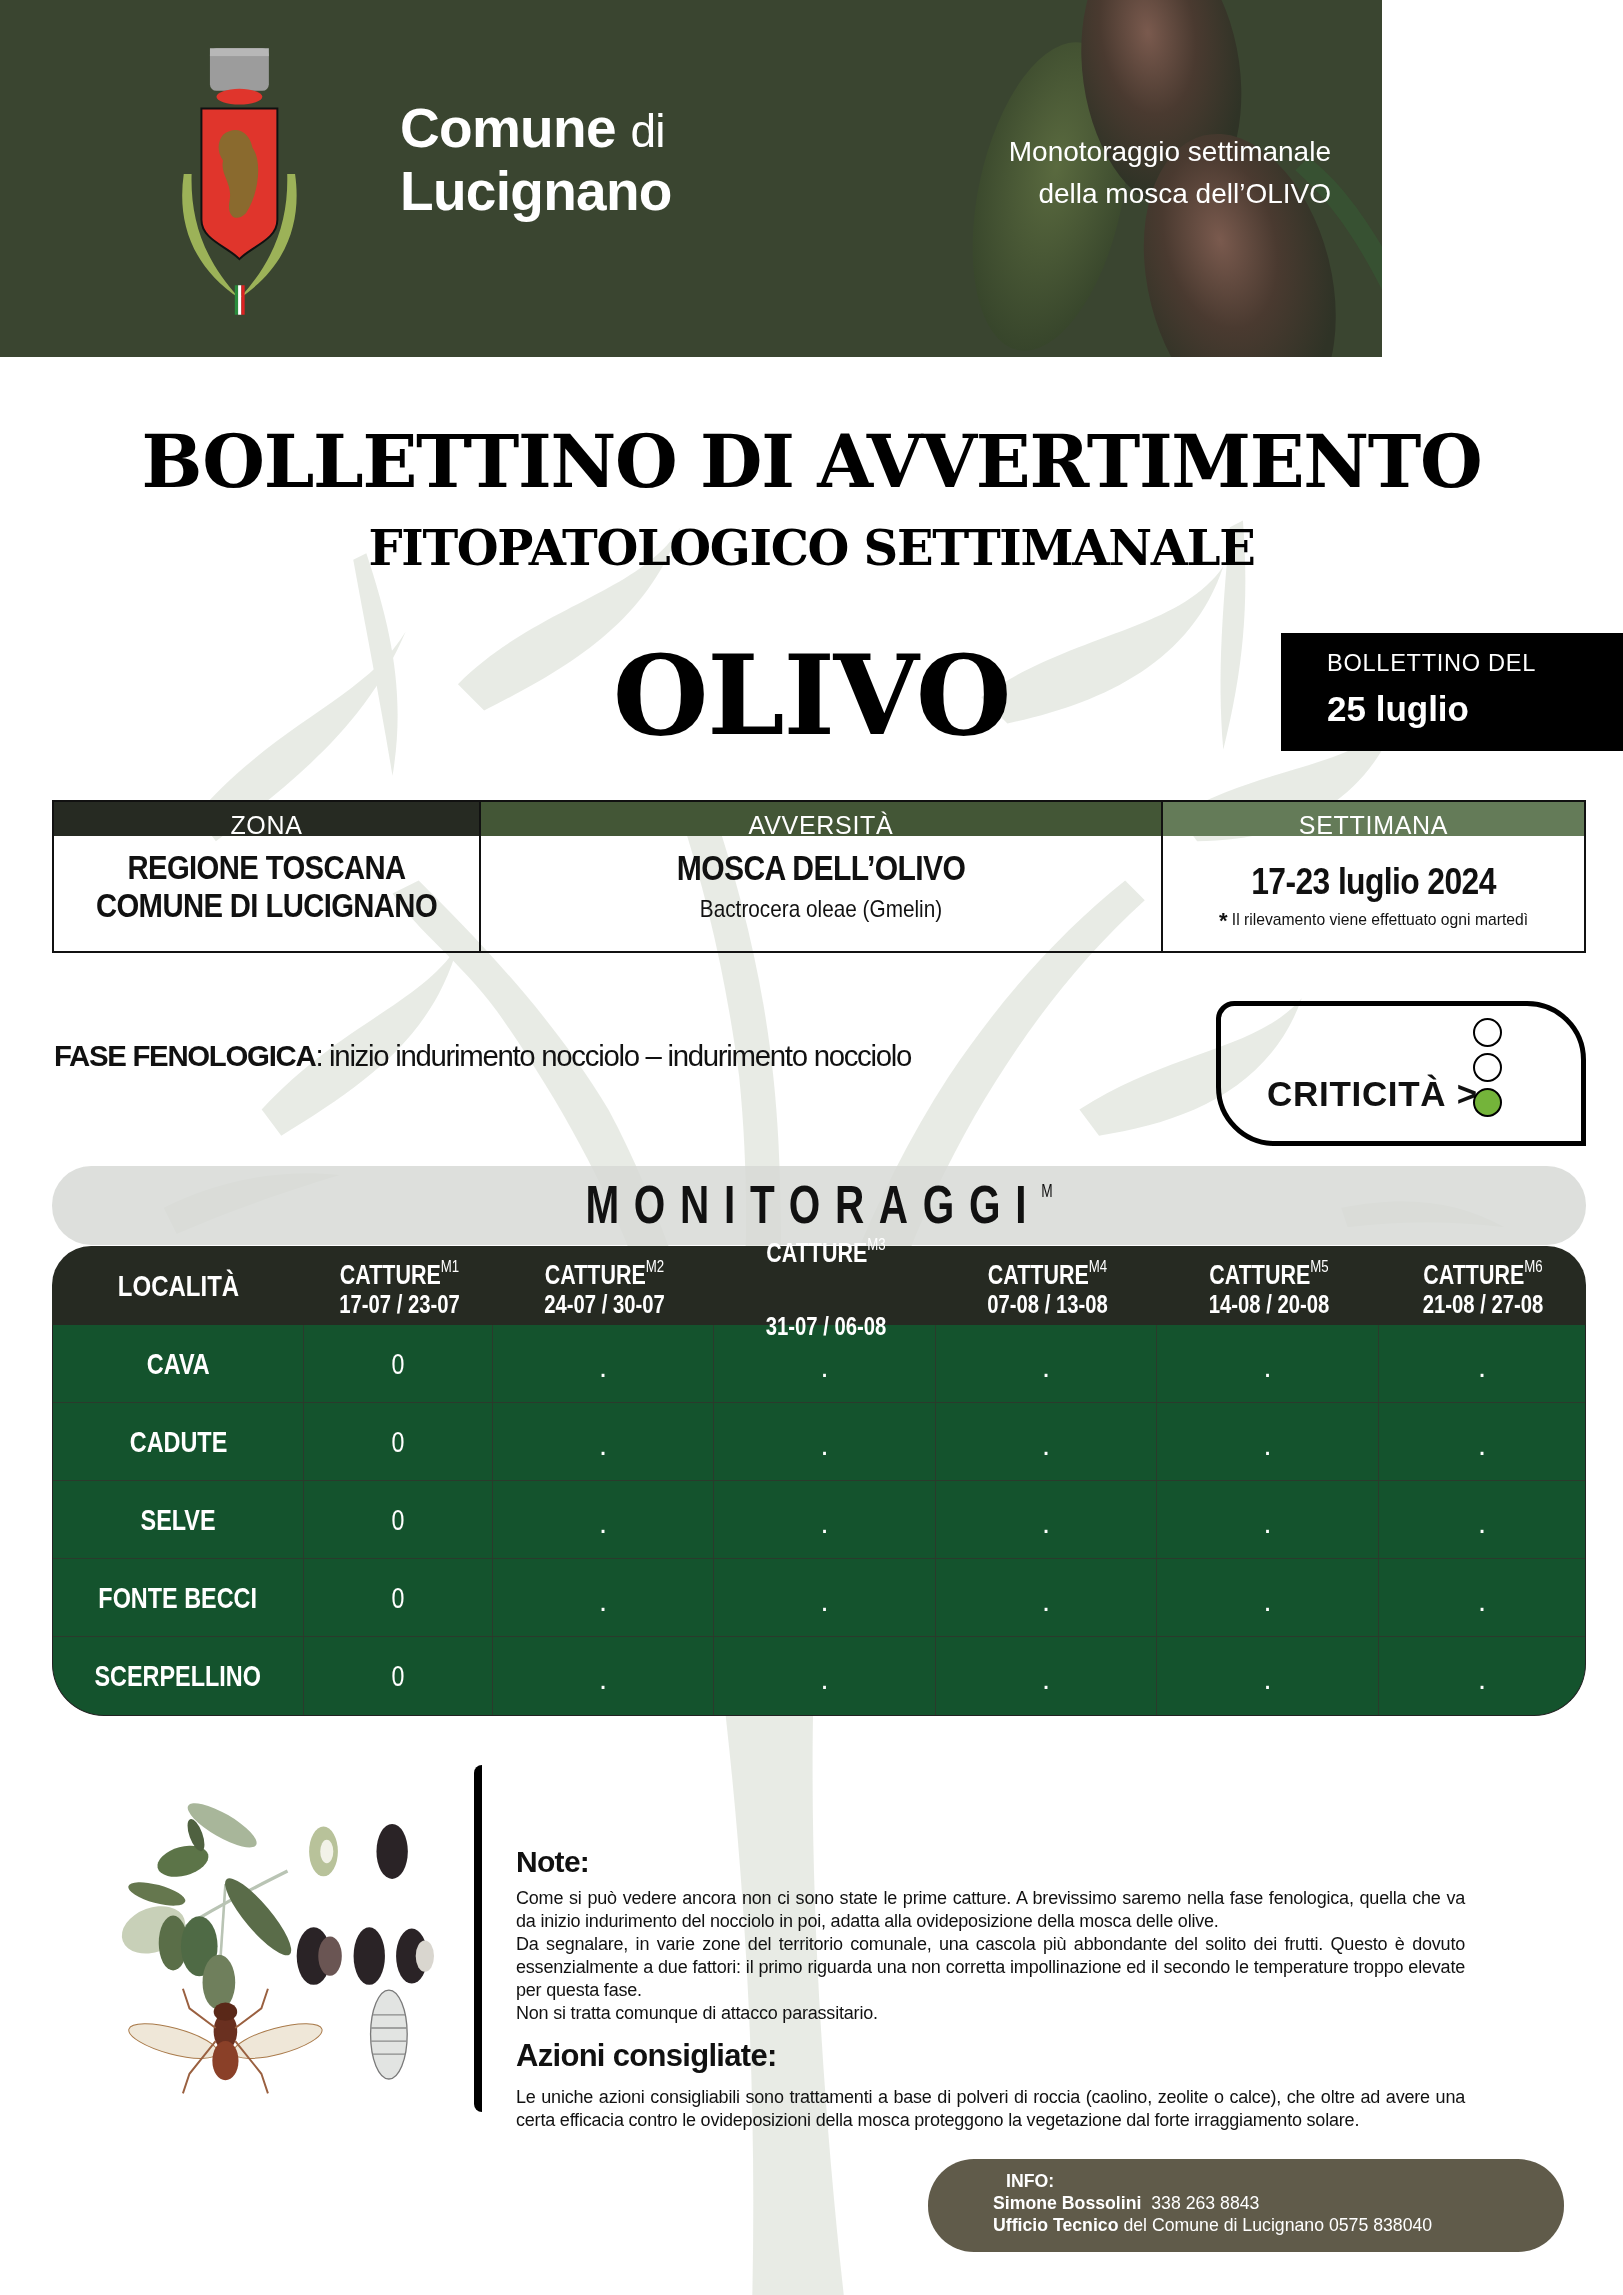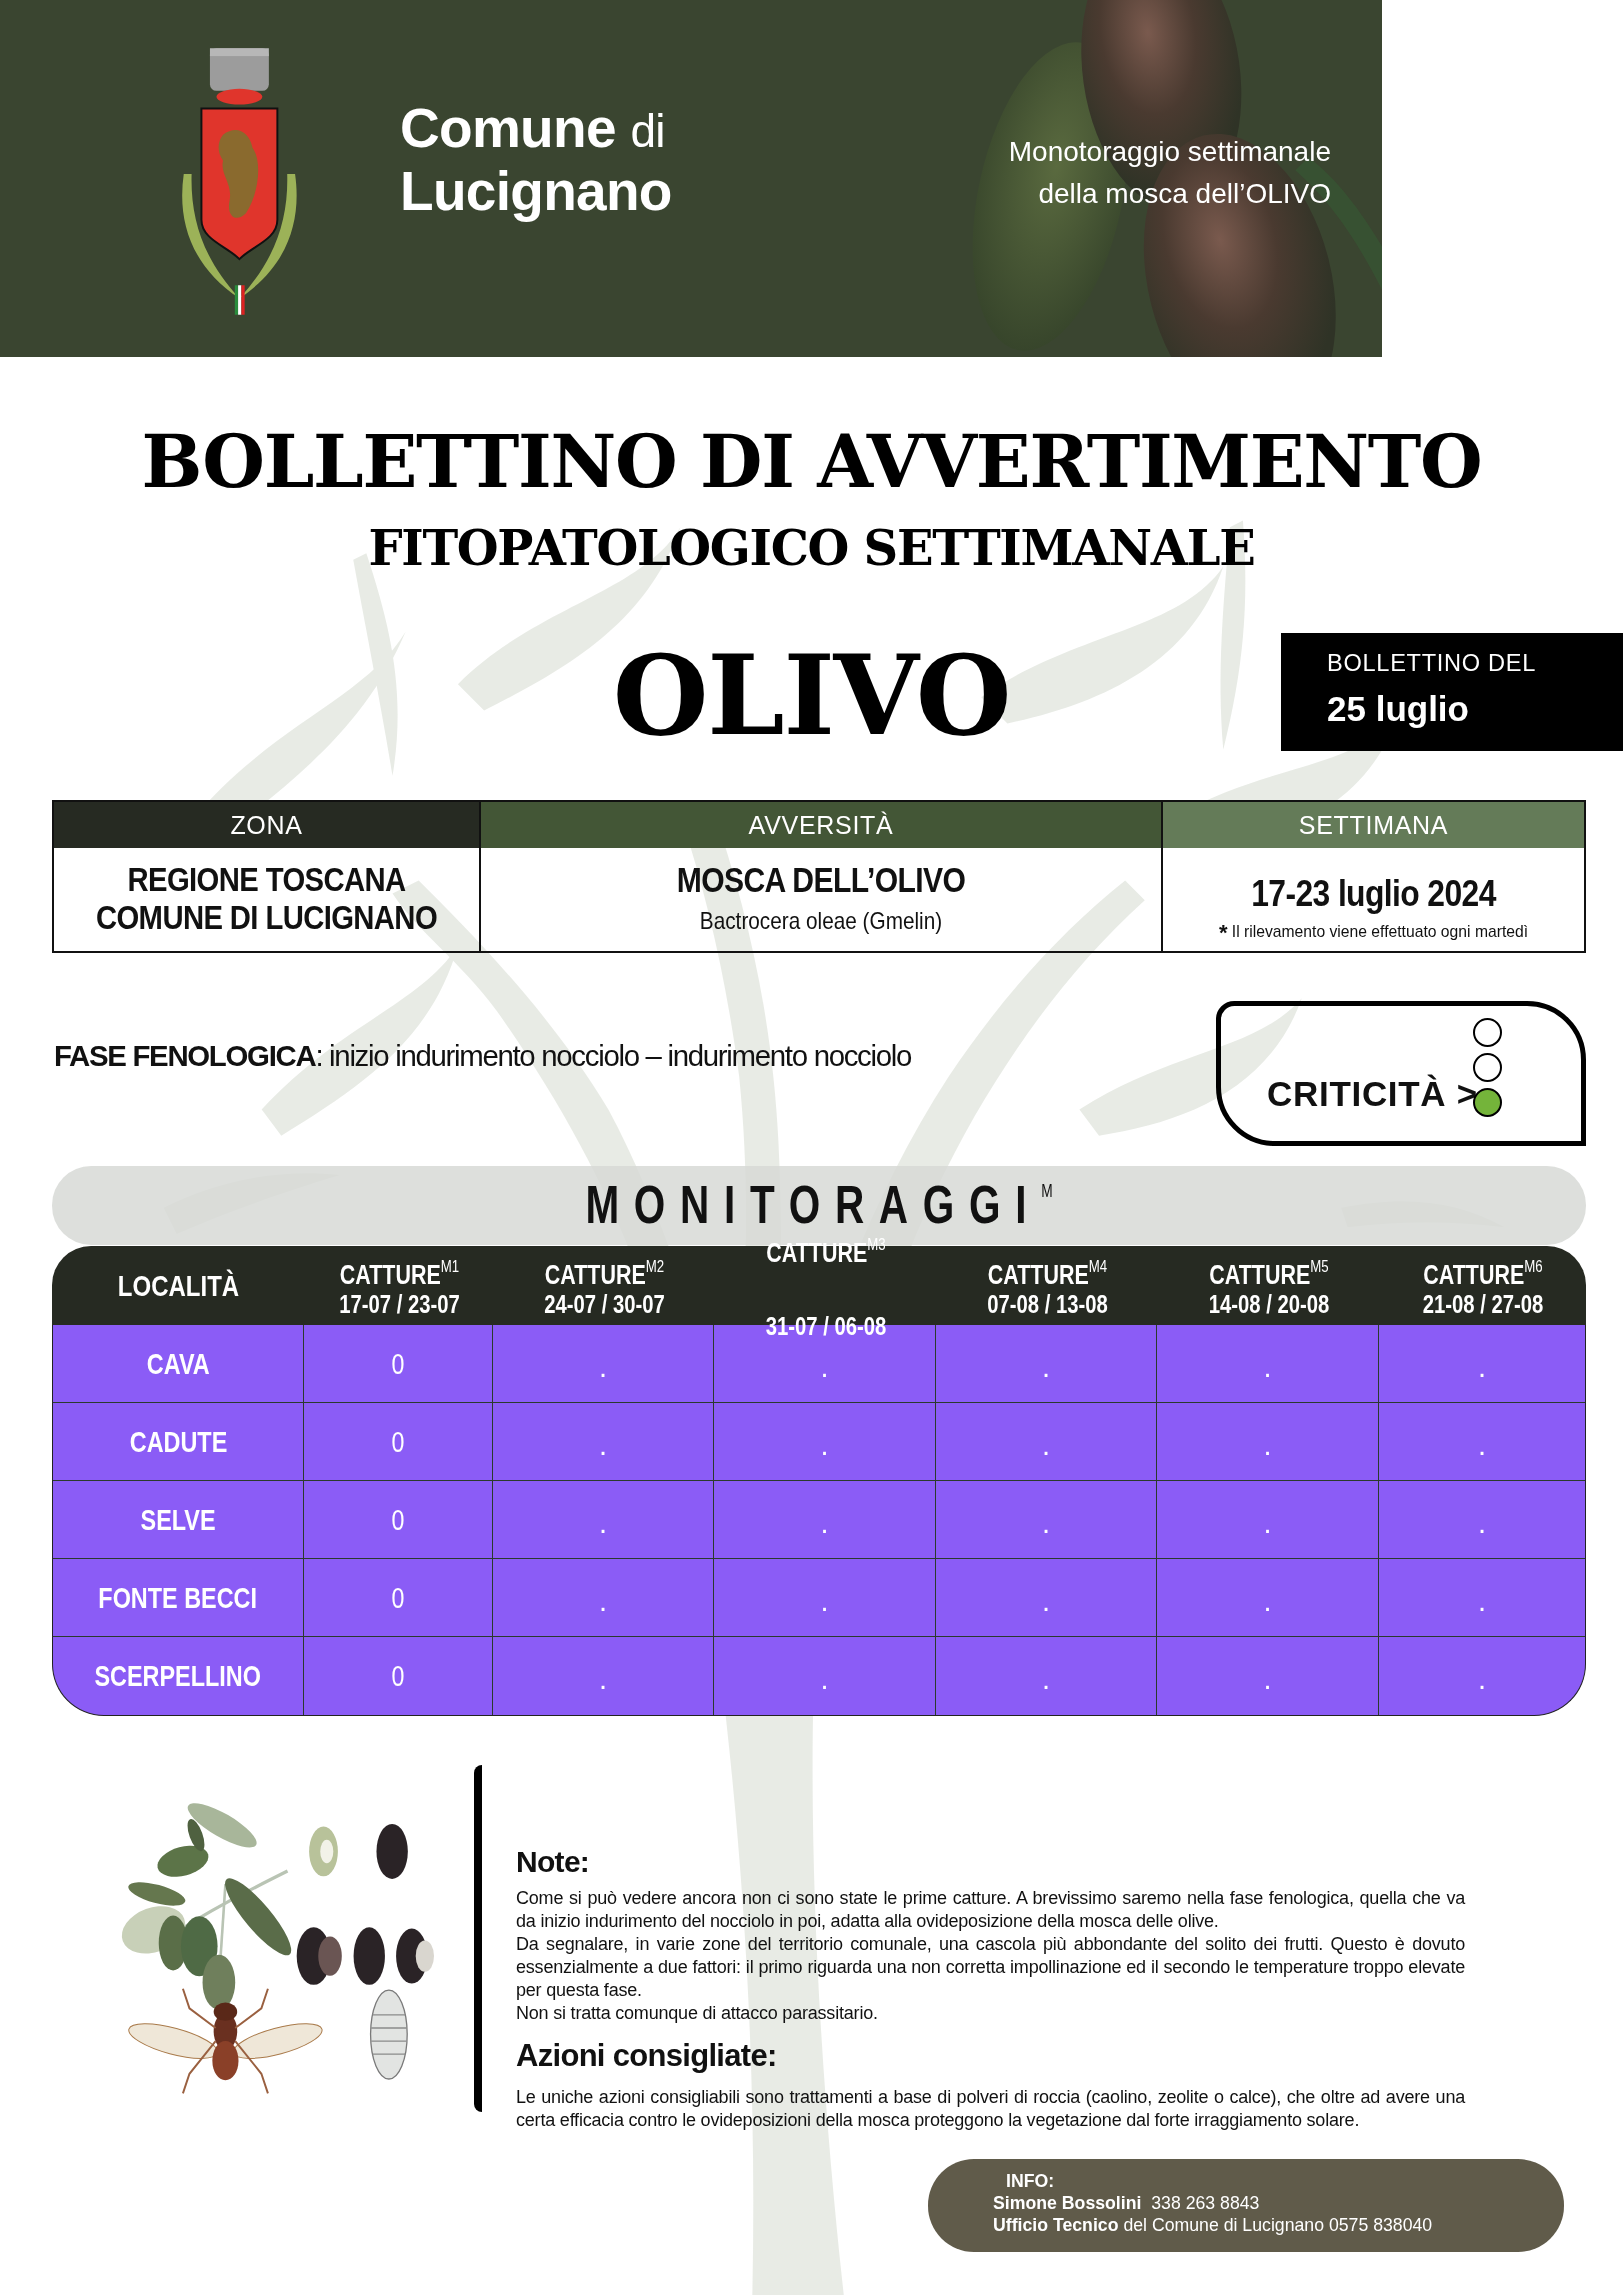--- a/index.html
+++ b/index.html
@@ -24,21 +24,21 @@
   .title.olivo { top: 631px; font-size: 110px; letter-spacing: -1.3px; }
 
   .bollettino-box { position: absolute; left: 1281px; top: 633px; width: 342px; height: 118px; background: #000; color: #fff; z-index: 2; padding-left: 46px; }
   .bollettino-box .lbl { position: absolute; left: 46px; top: 17px; font-size: 23.6px; font-weight: 400; letter-spacing: 0.7px; }
   .bollettino-box .date { position: absolute; left: 46px; top: 56px; font-size: 35px; font-weight: 700; }
 
   
   .info-table { position: absolute; left: 52px; top: 800px; width: 1534px; height: 153px; border: 2.6px solid #111; z-index: 2; display: flex; background: rgba(255,255,255,0.0); }
   .info-col { position: relative; height: 100%; border-right: 2px solid #111; }
   .info-col:last-child { border-right: none; }
-  .info-col .hd { height: 46px; color: #fff; font-size: 25px; text-align: center; line-height: 47px; letter-spacing: 0.7px; }
+  .info-col .hd { height: 34px; color: #fff; font-size: 25px; text-align: center; line-height: 47px; letter-spacing: 0.7px; }
   .info-col.zona { width: 427px; }
   .info-col.zona .hd { background: #262a22; }
   .info-col.avv { width: 682px; }
   .info-col.avv .hd { background: #435636; }
   .info-col.sett { flex: 1; }
   .info-col.sett .hd { background: #647b58; }
   .info-col .body { text-align: center; }
   .zona .body .v { font-family: "Liberation Sans", sans-serif; font-weight: 700; font-size: 34px; line-height: 38px; padding-top: 11.8px; letter-spacing: -0.7px; transform: scaleX(0.86); }
   .avv .body .v { font-weight: 700; font-size: 35px; padding-top: 11.8px; letter-spacing: -0.7px; transform: scaleX(0.86); }
   .avv .body .sub { font-size: 23.6px; padding-top: 7.9px; transform: scaleX(0.88); }
@@ -64,21 +64,21 @@
   .mon-table { position: absolute; left: 52px; top: 1246px; width: 1534px; z-index: 3; }
   .mon-head { height: 79px; background: #262a22; border-radius: 39px 39px 0 0; border-top-left-radius: 39px; border-top-right-radius: 39px; display: flex; color: #fff; position: relative; }
   .mon-head .hc { text-align: center; font-weight: 700; }
   .mon-head .hc.loc { width: 253px; font-size: 30px; line-height: 79px; transform: scaleX(0.8); }
   .mon-head .hc.m { display: flex; flex-direction: column; justify-content: center; }
   .mon-head .hc.m .c { font-size: 27.5px; line-height: 30px; transform: scaleX(0.78); }
   .mon-head .hc.m .c sup { font-size: 17px; font-weight: 400; vertical-align: 11.8px; }
   .mon-head .hc.m .d { font-size: 26px; line-height: 30px; transform: scaleX(0.78); }
   .w1 { width: 189px; } .w2 { width: 221px; } .w3 { width: 222px; gap: 44px; } .w4 { width: 221px; } .w5 { width: 222px; } .w6 { flex: 1; }
 
-  .mon-body { background: #8b5cf6; border-left: 1.3px solid #222; border-right: 1.3px solid #222; border-bottom: 1.3px solid #222; border-radius: 0 0 52px 52px; overflow: hidden; }
+  .mon-body { background: #14532d; border-left: 1.3px solid #222; border-right: 1.3px solid #222; border-bottom: 1.3px solid #222; border-radius: 0 0 52px 52px; overflow: hidden; }
   .mon-row { display: flex; height: 78px; border-bottom: 1.3px solid #2b3a2c; }
   .mon-row:last-child { border-bottom: none; }
   .mon-row .cell { border-right: 1.3px solid #2b3a2c; color: #fff; text-align: center; line-height: 78px; }
   .mon-row .cell:last-child { border-right: none; }
   .mon-row .cell.loc { width: 251px; font-size: 30px; font-weight: 700; transform-origin: center; }
   .mon-row .cell.loc span { display: inline-block; transform: scaleX(0.78); }
   .mon-row .cell.v { font-size: 29px; }
   .mon-row .cell.v span { display: inline-block; transform: scaleX(0.8); }
   .mon-row .cell.dot { font-size: 29px; line-height: 85px; }
 

